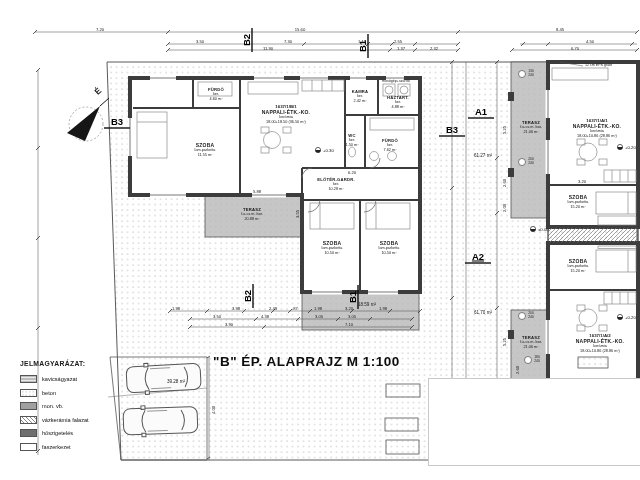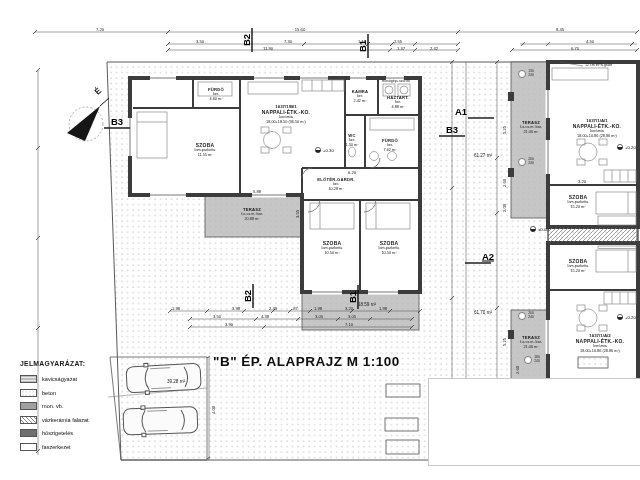--- a/index.html
+++ b/index.html
@@ -295,22 +295,22 @@
         <path d="M358,285 V309"></path>
   </g>
 </svg>
 
 <div class="lblwrap">
 
   <div class="sect rot" style="left:246px;top:40px;">B2</div>
   <div class="sect rot" style="left:362px;top:46px;">B1</div>
   <div class="sect" style="left:117px;top:121px;">B3</div>
   <div class="sect" style="left:452px;top:129px;">B3</div>
-  <div class="sect" style="left:461px;top:111px;">A1</div>
-  <div class="sect" style="left:488px;top:256px;text-decoration:underline;">A2</div>
+  <div class="sect" style="left:481px;top:111px;">A1</div>
+  <div class="sect" style="left:478px;top:256px;text-decoration:underline;">A2</div>
   <div class="sect rot" style="left:247px;top:296px;">B2</div>
   <div class="sect rot" style="left:352px;top:297px;">B1</div>
 
   <div class="room sm" style="left:216px;top:94px;">
     <span class="nm">FÜRDŐ</span>
     <span class="fin">ker.</span>
     <span class="ar">4.60 m²</span>
   </div>
   <div class="room" style="left:205px;top:150px;">
     <span class="nm">SZOBA</span>

